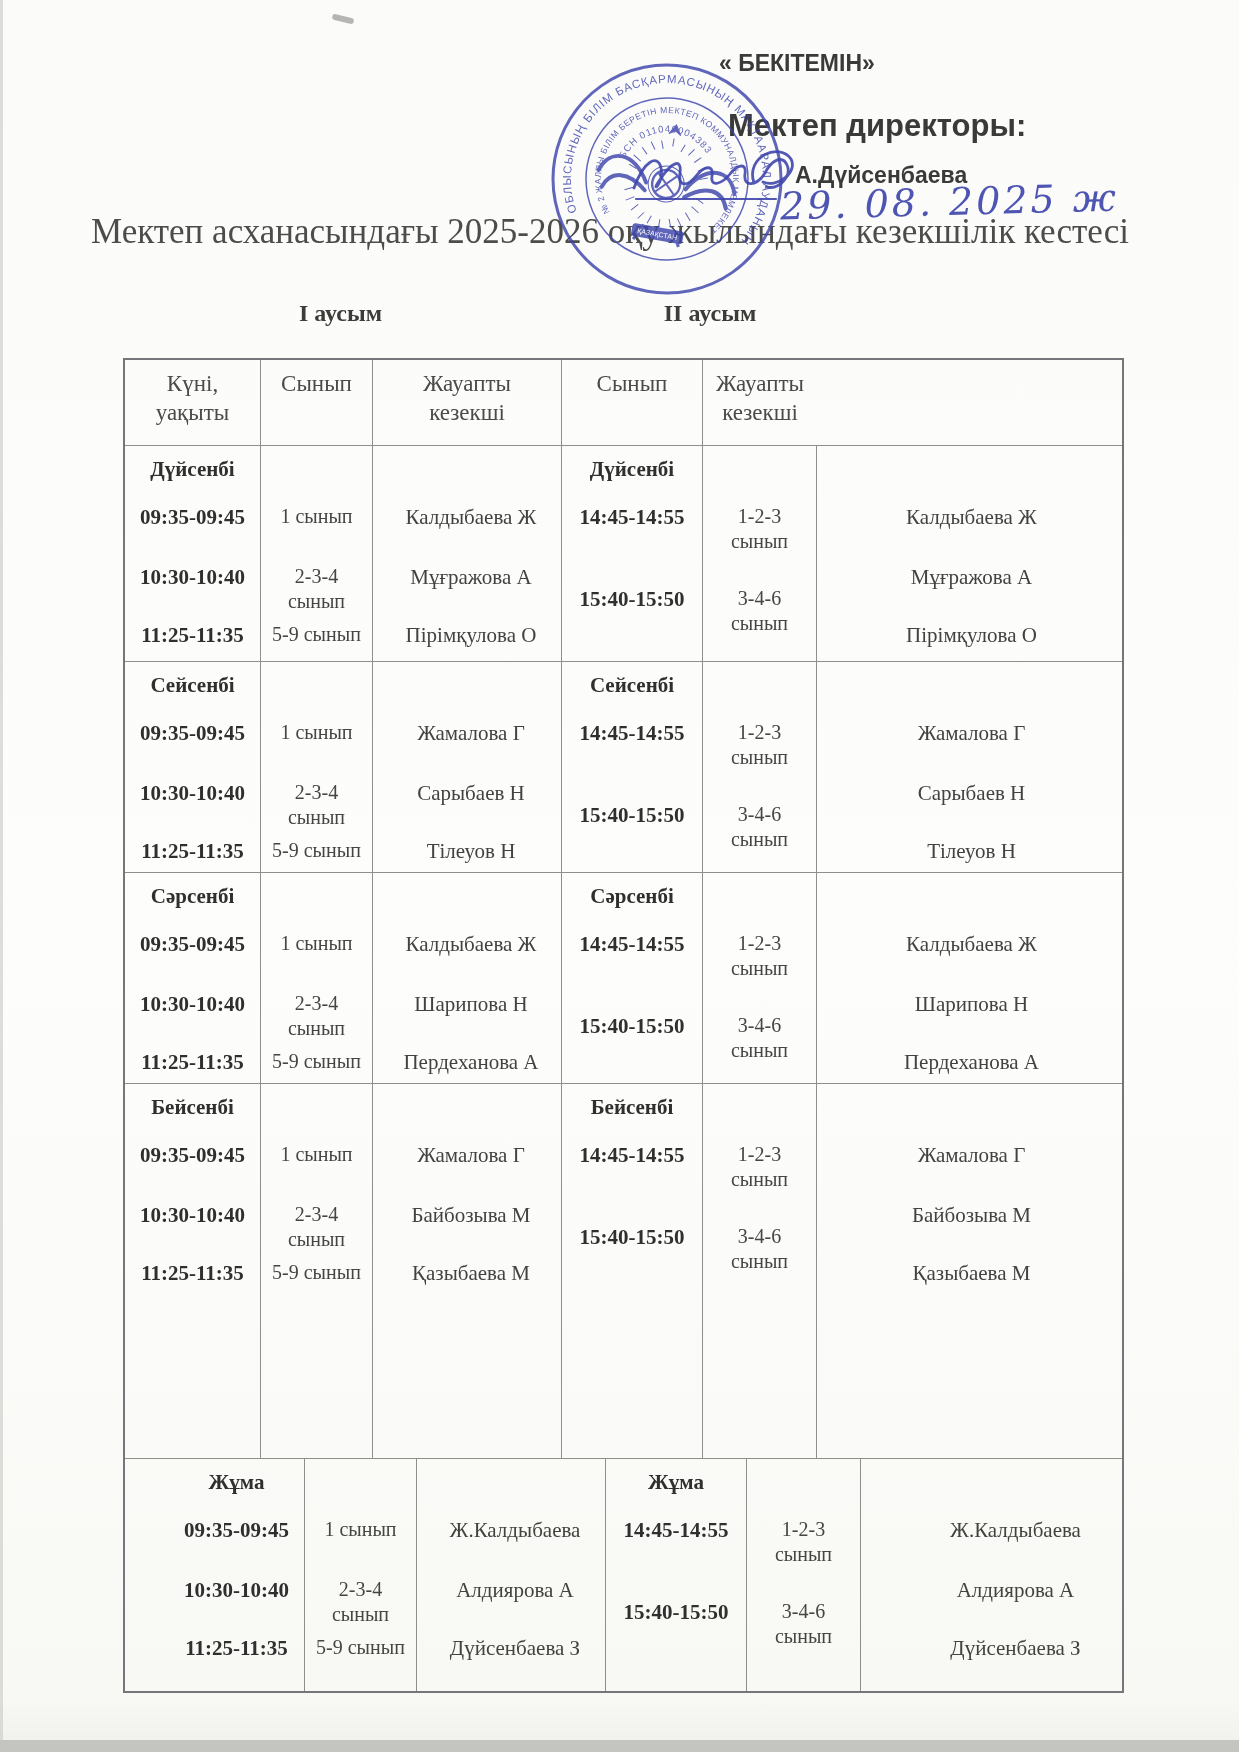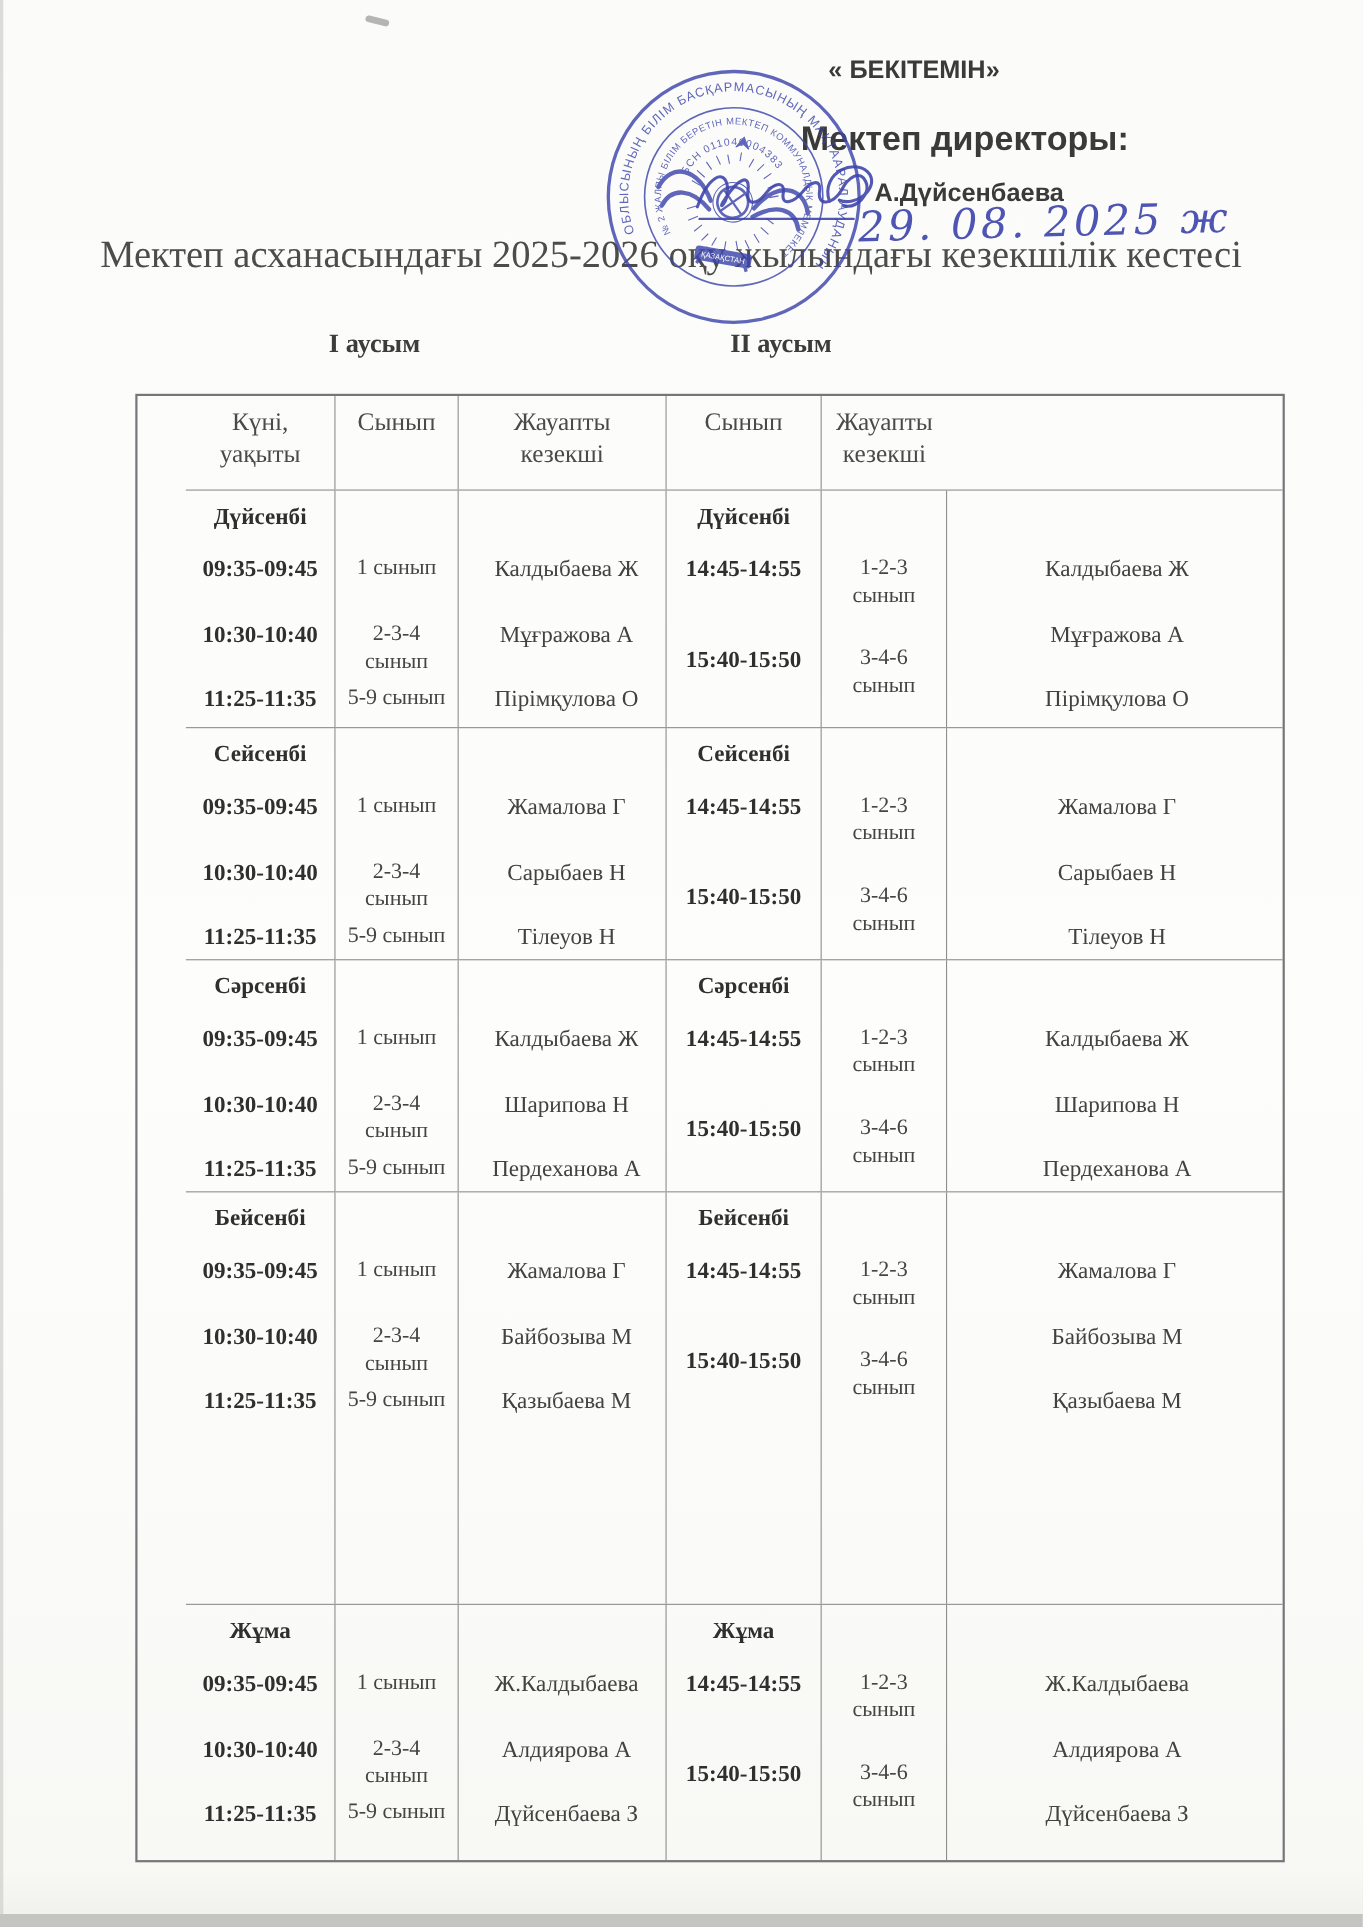--- a/index.html
+++ b/index.html
@@ -7,35 +7,35 @@
         background:linear-gradient(180deg,#fbfbf9 0%,#fdfdfc 55%,#f8f8f5 97%,#efefec 100%);
         font-family:"Liberation Serif",serif;color:#42423f;}
   .abs{position:absolute;}
   
   .smudge{left:332px;top:16px;width:22px;height:6px;background:#8f8f8d;border-radius:3px;
           transform:rotate(14deg);opacity:.65;}
   .left-edge{left:0;top:0;width:3px;height:100%;background:#cfcfca;opacity:.7;}
   .bottom-band{left:0;top:1740px;width:100%;height:12px;background:#c4c4c0;}
   
   .sans{font-family:"Liberation Sans",sans-serif;}
-  .approve{left:753px;top:50px;font-size:23px;font-weight:bold;color:#3a3a38;}
+  .approve{left:719px;top:50px;font-size:23px;font-weight:bold;color:#3a3a38;}
   .director{left:728px;top:108px;font-size:31px;font-weight:bold;color:#3a3a38;}
   .dirname{left:795px;top:162px;font-size:23px;font-weight:bold;color:#3a3a38;}
   .handdate{left:780px;top:180px;font-family:"DejaVu Serif",serif;font-style:italic;
             font-size:38px;color:#3c43ab;letter-spacing:3px;transform:rotate(-1.5deg);
             opacity:.9;white-space:nowrap;}
   .sig{left:626px;top:136px;}
   .stamp{left:548px;top:60px;opacity:.82;}
   
   .title1{left:0;top:212px;width:1220px;text-align:center;font-size:35px;color:#4c4c49;}
   .title2{left:0;top:247px;width:1220px;text-align:center;font-size:25px;color:#4c4c49;}
   .shift1{left:252px;top:300px;width:130px;text-align:right;font-size:24px;font-weight:bold;color:#3c3c39;}
   .shift2{left:645px;top:300px;width:130px;text-align:center;font-size:24px;font-weight:bold;color:#3c3c39;}
   
-  .tbl{left:123px;top:358px;width:997px;border:2px solid #75757a;padding-left:44px;}
+  .tbl{left:123px;top:358px;width:997px;border:2px solid #75757a;}
   .thead,.trow{display:grid;grid-template-columns:136px 112px 189px 141px 114px 297px;}
   .thead{height:85px;border-bottom:1px solid #8e8e8a;}
   .thead .hc{border-right:1px solid #8e8e8a;display:flex;align-items:flex-start;justify-content:center;
              text-align:center;font-size:23px;color:#4a4a47;padding:10px 14px 0 14px;line-height:1.25;}
   .thead .hc:last-child{border-right:none;}
   .trow{border-bottom:1px solid #8e8e8a;}
   .trow:last-child{border-bottom:none;}
   .cell{position:relative;border-right:1px solid #8e8e8a;overflow:hidden;}
   .cell:last-child{border-right:none;}
   .cell>div{position:absolute;left:0;right:0;text-align:center;line-height:1.25;padding:0 6px;}
@@ -241,21 +241,21 @@
     <div class="cell c5">
       <div class="s1 cls">1-2-3 сынып</div>
       <div class="s2b cls">3-4-6 сынып</div>
     </div>
     <div class="cell c6">
       <div class="s1 nm">Жамалова Г</div>
       <div class="s2 nm">Байбозыва М</div>
       <div class="s3 nm">Қазыбаева М</div>
     </div>
   </div>
-        <div class="trow" style="height: 232px;">
+        <div class="trow" style="height: 232px; margin-left: 44px;">
     <div class="cell c1">
       <div class="day">Жұма</div>
       <div class="s1 t">09:35-09:45</div>
       <div class="s2 t">10:30-10:40</div>
       <div class="s3 t">11:25-11:35</div>
     </div>
     <div class="cell c2">
       <div class="s1 cls">1 сынып</div>
       <div class="s2 cls">2-3-4 сынып</div>
       <div class="s3 cls">5-9 сынып</div>

